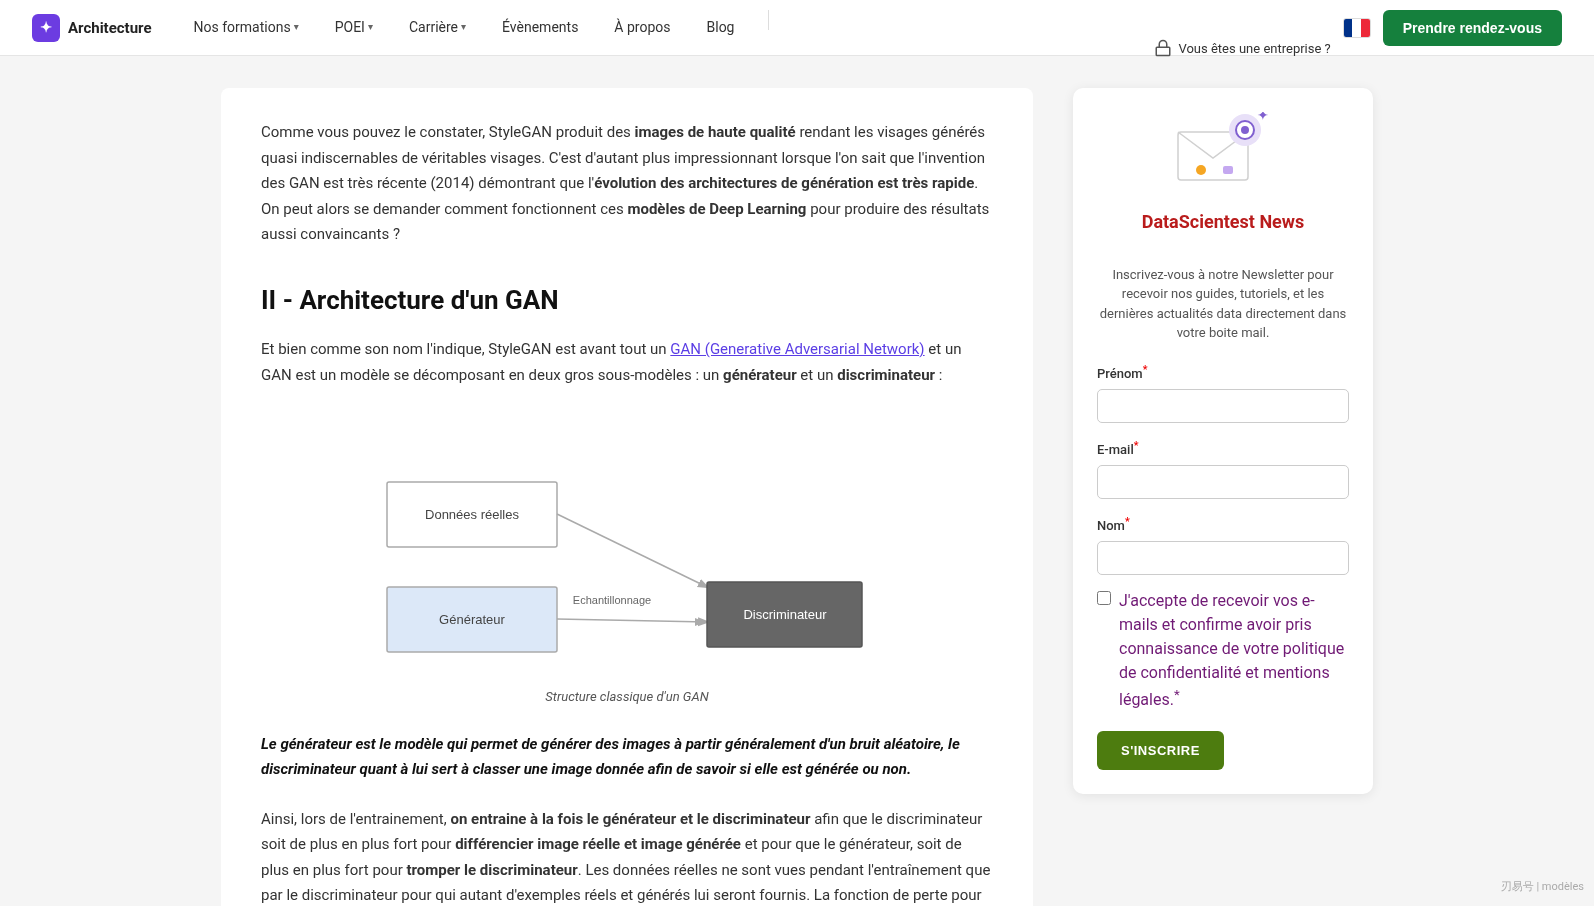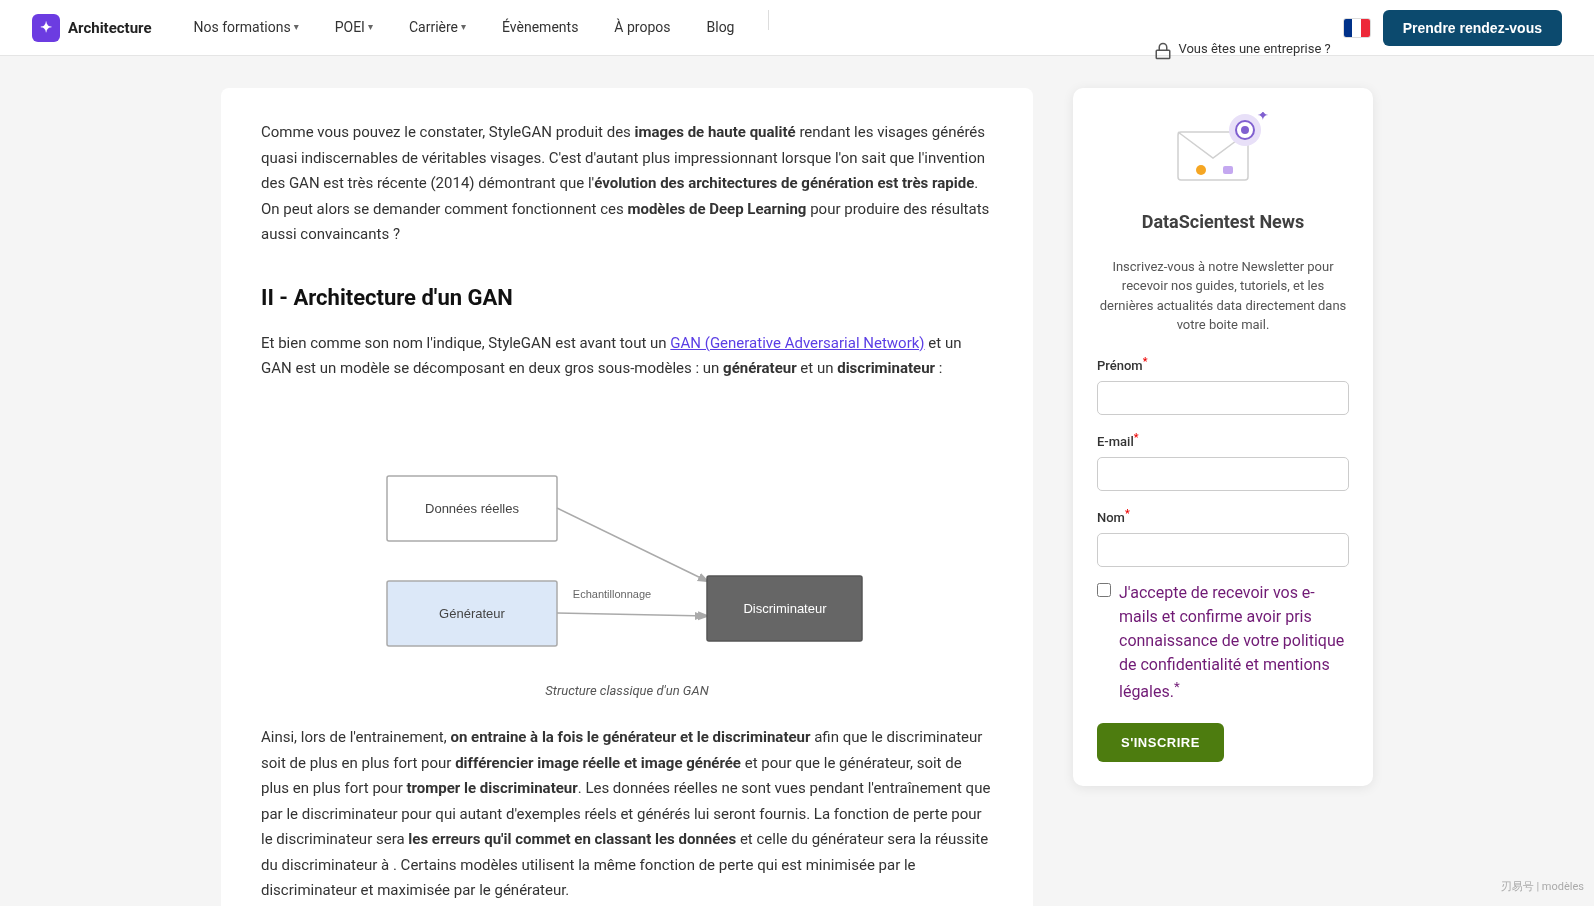--- a/index.html
+++ b/index.html
@@ -58,41 +58,41 @@
     }
     .nav-chevron { font-size: 10px; color: #666; }
     .nav-divider { width: 1px; height: 20px; background: #ddd; margin: 0 8px; }
     .nav-right {
       display: flex;
       align-items: center;
       gap: 12px;
     }
     .nav-enterprise {
       display: flex;
-      align-items: flex-end;
+      align-items: flex-start;
       gap: 6px;
       font-size: 13px;
       color: #333;
       cursor: pointer;
       margin-top: 44px;
     }
     .flag-fr {
       width: 28px;
       height: 20px;
       border-radius: 3px;
       overflow: hidden;
       display: flex;
       border: 1px solid #ddd;
       flex-shrink: 0;
     }
     .flag-fr-blue { flex: 1; background: #003189; }
     .flag-fr-white { flex: 1; background: #fff; }
     .flag-fr-red { flex: 1; background: #ED2939; }
     .btn-cta {
-      background: #0c4a6e;
+      background: #15803d;
       color: #fff;
       border: none;
       border-radius: 6px;
       padding: 10px 20px;
       font-size: 14px;
       font-weight: 600;
       cursor: pointer;
       white-space: nowrap;
     }
 
@@ -121,21 +121,21 @@
     .article-para {
       color: #333;
       margin-bottom: 18px;
       font-size: 15px;
       line-height: 1.7;
     }
     .article-para b, .article-para strong { font-weight: 700; }
     .article-link { color: #5b3ee5; text-decoration: underline; cursor: pointer; }
 
     .section-heading {
-      font-size: 22px;
+      font-size: 26px;
       font-weight: 700;
       color: #111;
       margin: 32px 0 16px;
     }
 
     
     .diagram-container {
       display: flex;
       flex-direction: column;
       align-items: center;
@@ -171,23 +171,23 @@
       box-shadow: 0 2px 12px rgba(0,0,0,0.08);
     }
     .sidebar-icon-wrap {
       display: flex;
       justify-content: center;
       margin-bottom: 16px;
     }
     .sidebar-title {
       font-size: 18px;
       font-weight: 700;
-      color: #404040;
+      color: #b91c1c;
       text-align: center;
-      margin-bottom: 20px;
+      margin-bottom: 28px;
     }
     .sidebar-desc {
       font-size: 13px;
       color: #555;
       text-align: center;
       line-height: 1.5;
       margin-bottom: 18px;
     }
     .form-group { margin-bottom: 14px; }
     .form-label {
@@ -334,20 +334,21 @@
           <defs>
             <marker id="arrow" markerWidth="8" markerHeight="8" refX="6" refY="3" orient="auto">
               <path d="M0,0 L0,6 L8,3 z" fill="#aaa"></path>
             </marker>
           </defs>
         </svg>
       </div>
       <div class="diagram-caption">Structure classique d'un GAN</div>
     </div>
 
+    <p class="article-blockquote">Le générateur est le modèle qui permet de générer des images à partir généralement d'un bruit aléatoire, le discriminateur quant à lui sert à classer une image donnée afin de savoir si elle est générée ou non.</p>
 
     <p class="article-para">
       Ainsi, lors de l'entrainement, <strong>on entraine à la fois le générateur et le discriminateur</strong> afin que le discriminateur soit de plus en plus fort pour <strong>différencier image réelle et image générée</strong> et pour que le générateur, soit de plus en plus fort pour <strong>tromper le discriminateur</strong>. Les données réelles ne sont vues pendant l'entraînement que par le discriminateur pour qui autant d'exemples réels et générés lui seront fournis. La fonction de perte pour le discriminateur sera <strong>les erreurs qu'il commet en classant les données</strong> et celle du générateur sera la réussite du discriminateur à . Certains modèles utilisent la même fonction de perte qui est minimisée par le discriminateur et maximisée par le générateur.
     </p>
 
   </div>
 
   <aside class="sidebar">
     <div class="sidebar-card">
 

